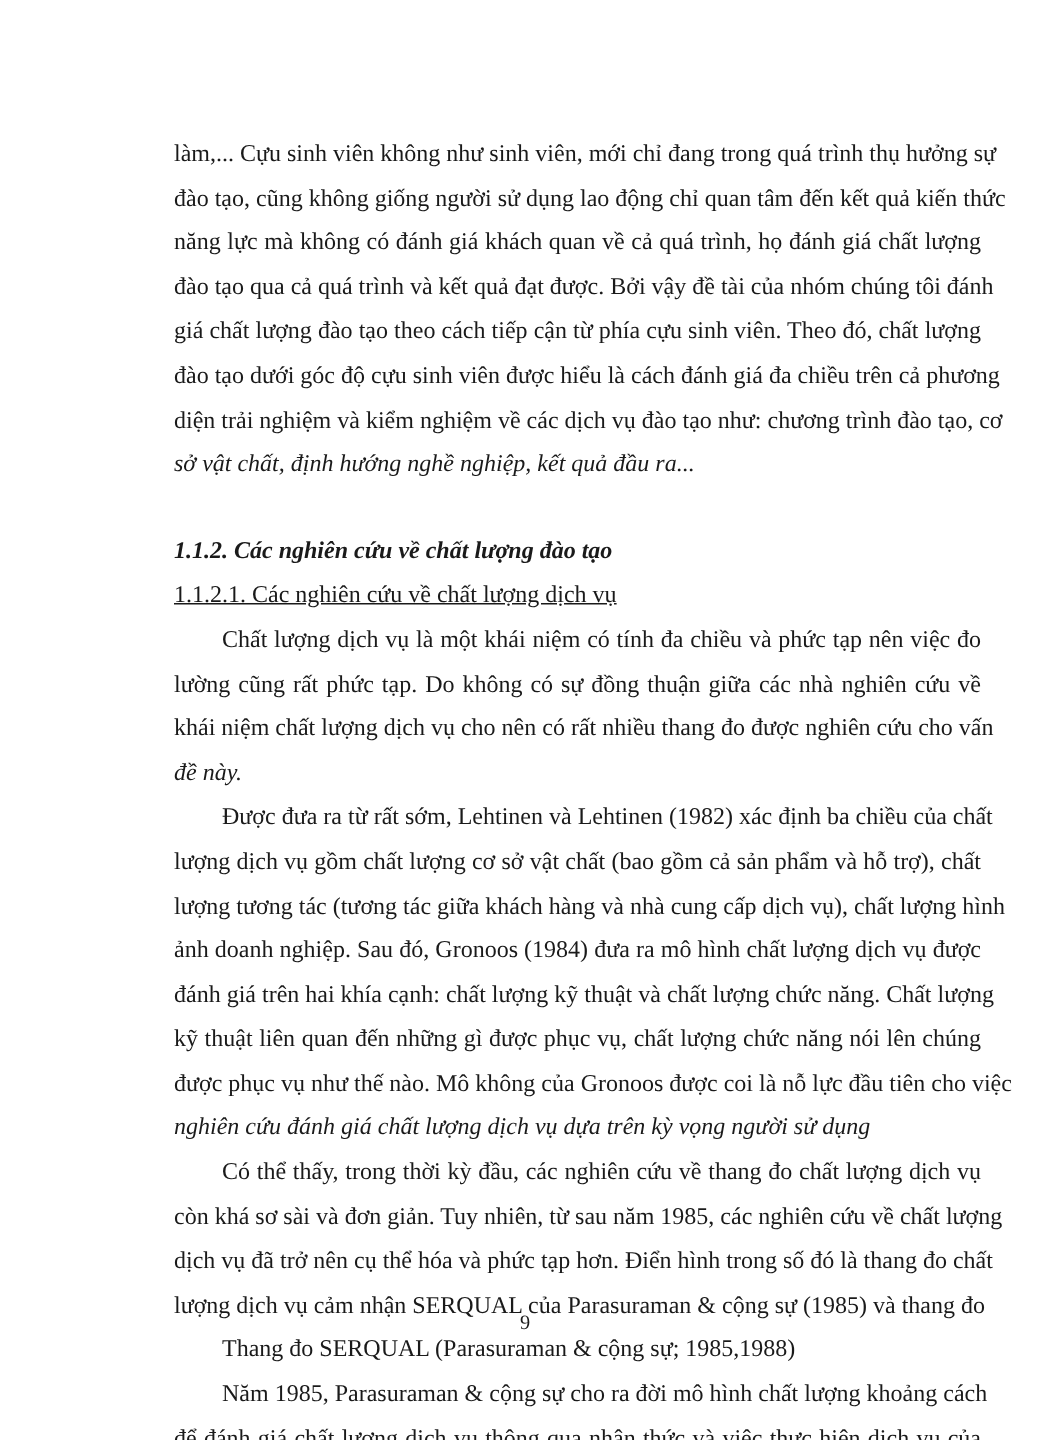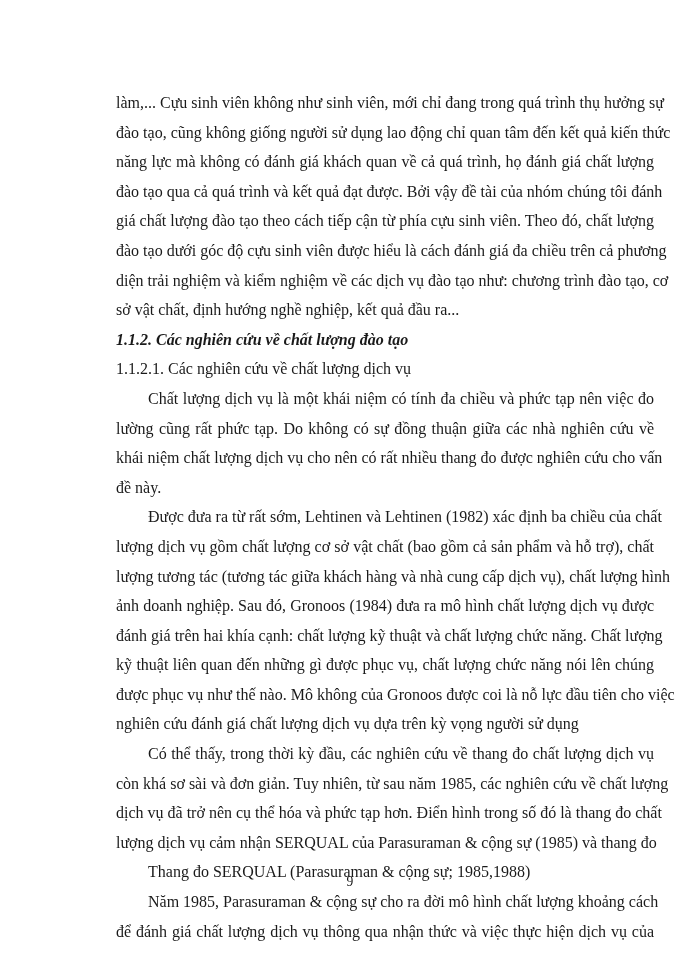--- a/index.html
+++ b/index.html
@@ -1,24 +1,24 @@
 <!DOCTYPE html>
 <html><head>
 <meta charset="utf-8">
 <style>
   html, body { margin:0; padding:0; background:#ffffff; }
   body { width:700px; height:960px; position:relative; overflow:hidden;
          font-family:"Liberation Serif", "DejaVu Serif", serif; color:#1a1a1a; }
   .page { position:absolute; left:116px; top:88px; width:538px; }
   .line { height:29.6px; line-height:29.6px; font-size:16px; white-space:nowrap;
           text-align:justify; text-align-last:justify; }
-  .line.last { text-align-last:left; }
+  .line.last { text-align-last:left;font-style:italic; }
   .indent { padding-left:32px; }
-  .heading { font-weight:bold; font-style:italic; text-align-last:left; }
-  .sub { text-align-last:left; }
+  .heading { font-weight:bold; font-style:italic; text-align-last:left;margin-top:28px; }
+  .sub { text-align-last:left;text-decoration:underline; }
   .italic { text-align-last:left; }
   .pagenum { position:absolute; left:0; width:700px; top:874px; text-align:center; font-size:13.6px; }
 </style>
 </head>
 <body>
 
 <div class="page">
 
   <div class="line">làm,... Cựu sinh viên không như sinh viên, mới chỉ đang trong quá trình thụ hưởng sự</div>
   <div class="line">đào tạo, cũng không giống người sử dụng lao động chỉ quan tâm đến kết quả kiến thức</div>

